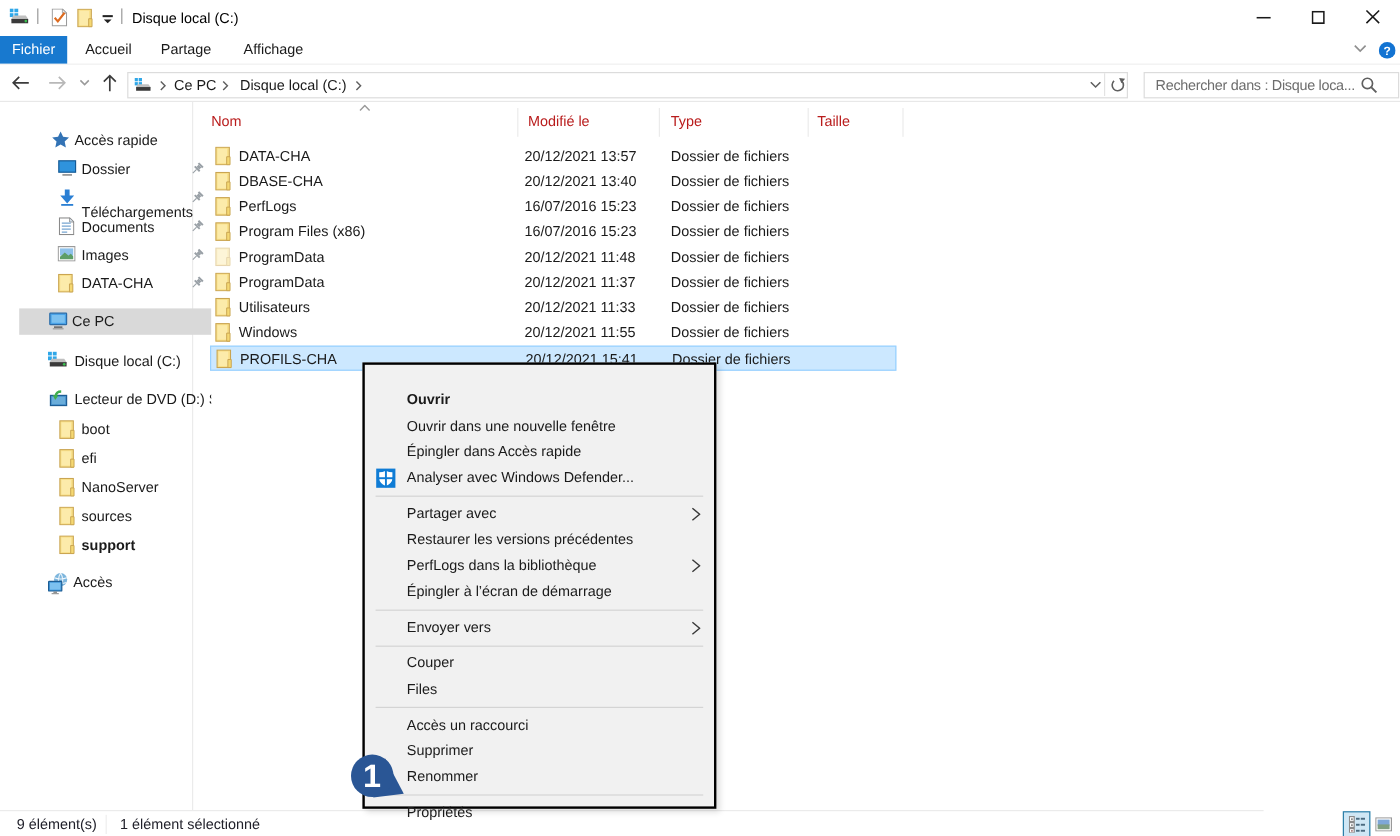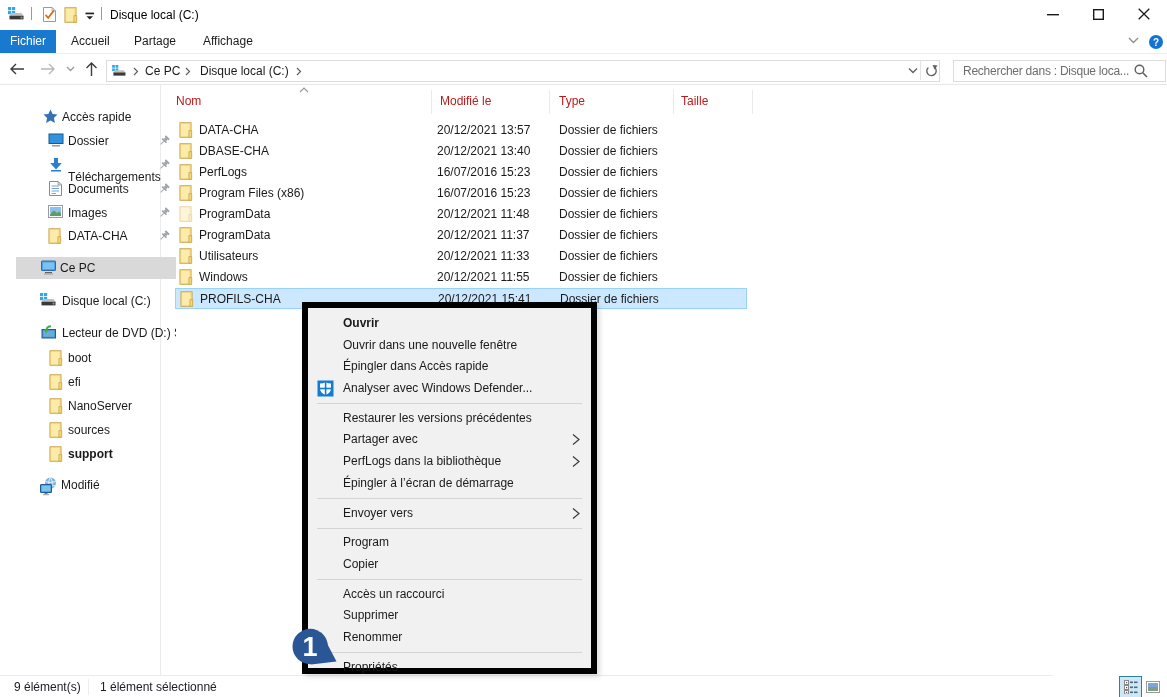--- a/index.html
+++ b/index.html
@@ -39,21 +39,21 @@
 .fname { position:absolute; left:24px; top:3px; color:#1a1a1a; }
 .fdate { position:absolute; left:262px; top:3px; color:#1a1a1a; }
 .ftype { position:absolute; left:384px; top:3px; color:#1a1a1a; }
 .ficon { position:absolute; left:4px; top:2px; }
 
 
 #statusbar { position:absolute; left:0; top:675px; width:1053px; height:22px; background:#fff; border-top:1px solid #ebebeb; }
 
 
 #cmenu { position:absolute; left:302px; top:302px; width:295px; height:372px; background:#f1f1f1;
-  border:6px solid #000000; box-shadow:3px 3px 5px rgba(0,0,0,0.13); padding-top:5px; }
+  border:2px solid #000000; box-shadow:3px 3px 5px rgba(0,0,0,0.13); padding-top:19px; }
 .mi { position:relative; height:21.7px; }
 .mi .t { position:absolute; left:35px; top:3px; color:#1a1a1a; font-size:12px; white-space:nowrap; }
 .mi .arr { position:absolute; right:11px; top:4px; }
 .msep { height:1px; background:#d4d4d4; margin:3.5px 9px 3.5px 9px; }
 </style>
 </head>
 <body>
 <div id="win">
 
   <div id="titlebar">
@@ -320,21 +320,21 @@
         </div>
         <div class="sbitem" style="top:389px;">
           <div class="abs" style="left:24px;top:3px"><svg width="17" height="19" viewBox="0 0 17 19">
               <circle cx="10.5" cy="6" r="5.5" fill="#7db6dd"></circle>
               <path d="M5.2 4.5 Q10.5 6.5 15.8 4.5 M5.5 8.5 Q10.5 10 15.5 8.5 M10.5 0.5 Q7 6 10.5 11.5 M10.5 0.5 Q14 6 10.5 11.5" stroke="#eef5fb" stroke-width="0.9" fill="none"></path>
               <rect x="0.5" y="7.5" width="11" height="8" rx="0.5" fill="#3f96d9" stroke="#1d5d94"></rect>
               <rect x="1.6" y="8.6" width="8.8" height="5.8" fill="#7cc1f0"></rect>
               <rect x="4.5" y="16" width="3" height="1" fill="#777"></rect>
               <rect x="3" y="17.2" width="6" height="1" fill="#999"></rect>
             </svg></div>
-          <div class="sbtext" style="left:45px;">Modifié</div>
+          <div class="sbtext" style="left:45px;">Accès</div>
         </div>
       </div>
 
     <div id="listhdr">
       <svg class="abs" style="left:299px;top:2px" width="10" height="6" viewBox="0 0 10 6">
           <path d="M1 5 L5 1 L9 5" fill="none" stroke="#9a9a9a" stroke-width="1.2"></path>
         </svg>
       <div class="hdrtext" style="left:176px;top:9px">Nom</div>
       <div class="hdrtext" style="left:440px;top:9px">Modifié le</div>
       <div class="hdrtext" style="left:559px;top:9px">Type</div>
@@ -478,50 +478,50 @@
         <div class="abs" style="left:9px;top:2px"><svg width="17" height="17" viewBox="0 0 17 17">
             <rect x="0.5" y="0.5" width="16" height="16" fill="#0f7cd5"></rect>
             <path d="M3 3.6 Q5.8 3.6 8.5 2.2 Q11.2 3.6 14 3.6 L14 8.5 Q14 12.5 8.5 15 Q3 12.5 3 8.5 Z" fill="#fff"></path>
             <rect x="7.8" y="1" width="1.6" height="15" fill="#0f7cd5"></rect>
             <rect x="1" y="7.7" width="15" height="1.6" fill="#0f7cd5"></rect>
           </svg></div>
         <div class="t" style="">Analyser avec Windows Defender...</div>
       </div>
       <div class="msep"></div>
       <div class="mi">
-        <div class="t" style="">Restaurer les versions précédentes</div>
-      </div>
-      <div class="mi">
         <div class="t" style="">Partager avec</div>
         <div class="arr"><svg width="8" height="13" viewBox="0 0 8 13">
             <path d="M1 1.5 L7 6.5 L1 11.5" fill="none" stroke="#3b3b3b" stroke-width="1.2"></path>
           </svg></div>
       </div>
       <div class="mi">
+        <div class="t" style="">Restaurer les versions précédentes</div>
+      </div>
+      <div class="mi">
         <div class="t" style="">PerfLogs dans la bibliothèque</div>
         <div class="arr"><svg width="8" height="13" viewBox="0 0 8 13">
             <path d="M1 1.5 L7 6.5 L1 11.5" fill="none" stroke="#3b3b3b" stroke-width="1.2"></path>
           </svg></div>
       </div>
       <div class="mi">
         <div class="t" style="">Épingler à l’écran de démarrage</div>
       </div>
       <div class="msep"></div>
       <div class="mi">
         <div class="t" style="">Envoyer vers</div>
         <div class="arr"><svg width="8" height="13" viewBox="0 0 8 13">
             <path d="M1 1.5 L7 6.5 L1 11.5" fill="none" stroke="#3b3b3b" stroke-width="1.2"></path>
           </svg></div>
       </div>
       <div class="msep"></div>
       <div class="mi">
-        <div class="t" style="">Program</div>
-      </div>
-      <div class="mi">
-        <div class="t" style="">Copier</div>
+        <div class="t" style="">Couper</div>
+      </div>
+      <div class="mi">
+        <div class="t" style="">Files</div>
       </div>
       <div class="msep"></div>
       <div class="mi">
         <div class="t" style="">Accès un raccourci</div>
       </div>
       <div class="mi">
         <div class="t" style="">Supprimer</div>
       </div>
       <div class="mi">
         <div class="t" style="">Renommer</div>

